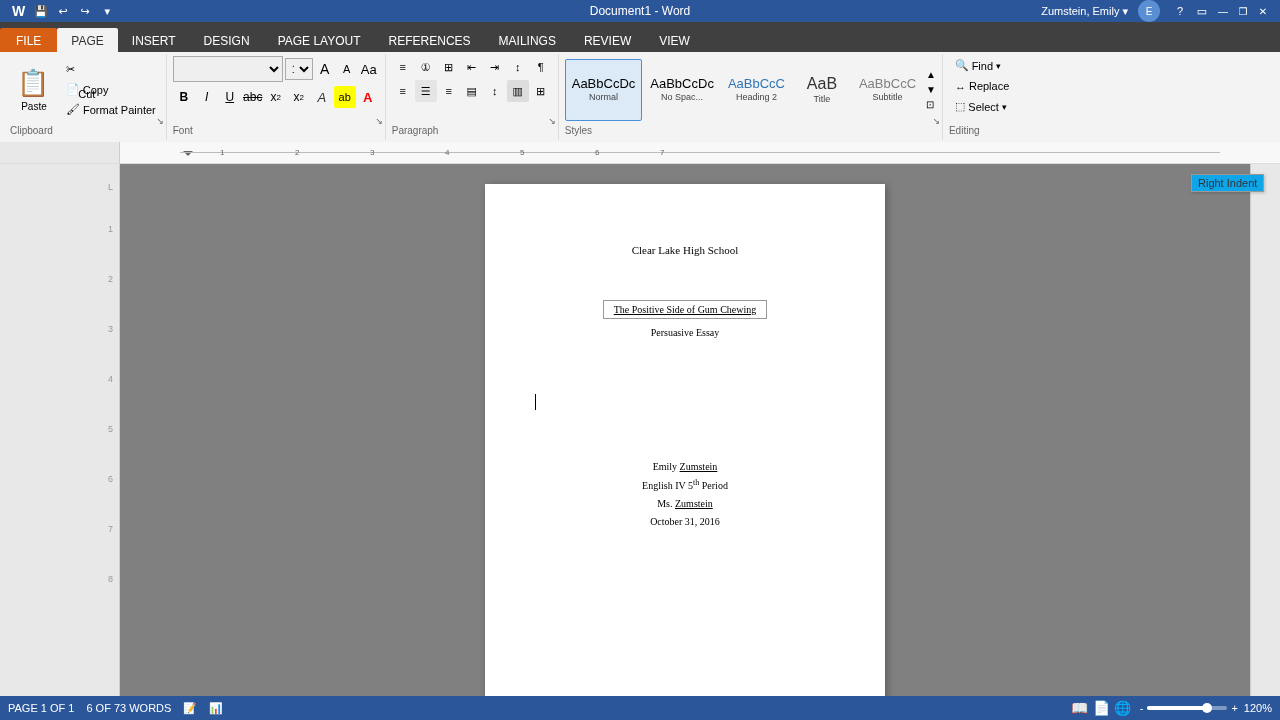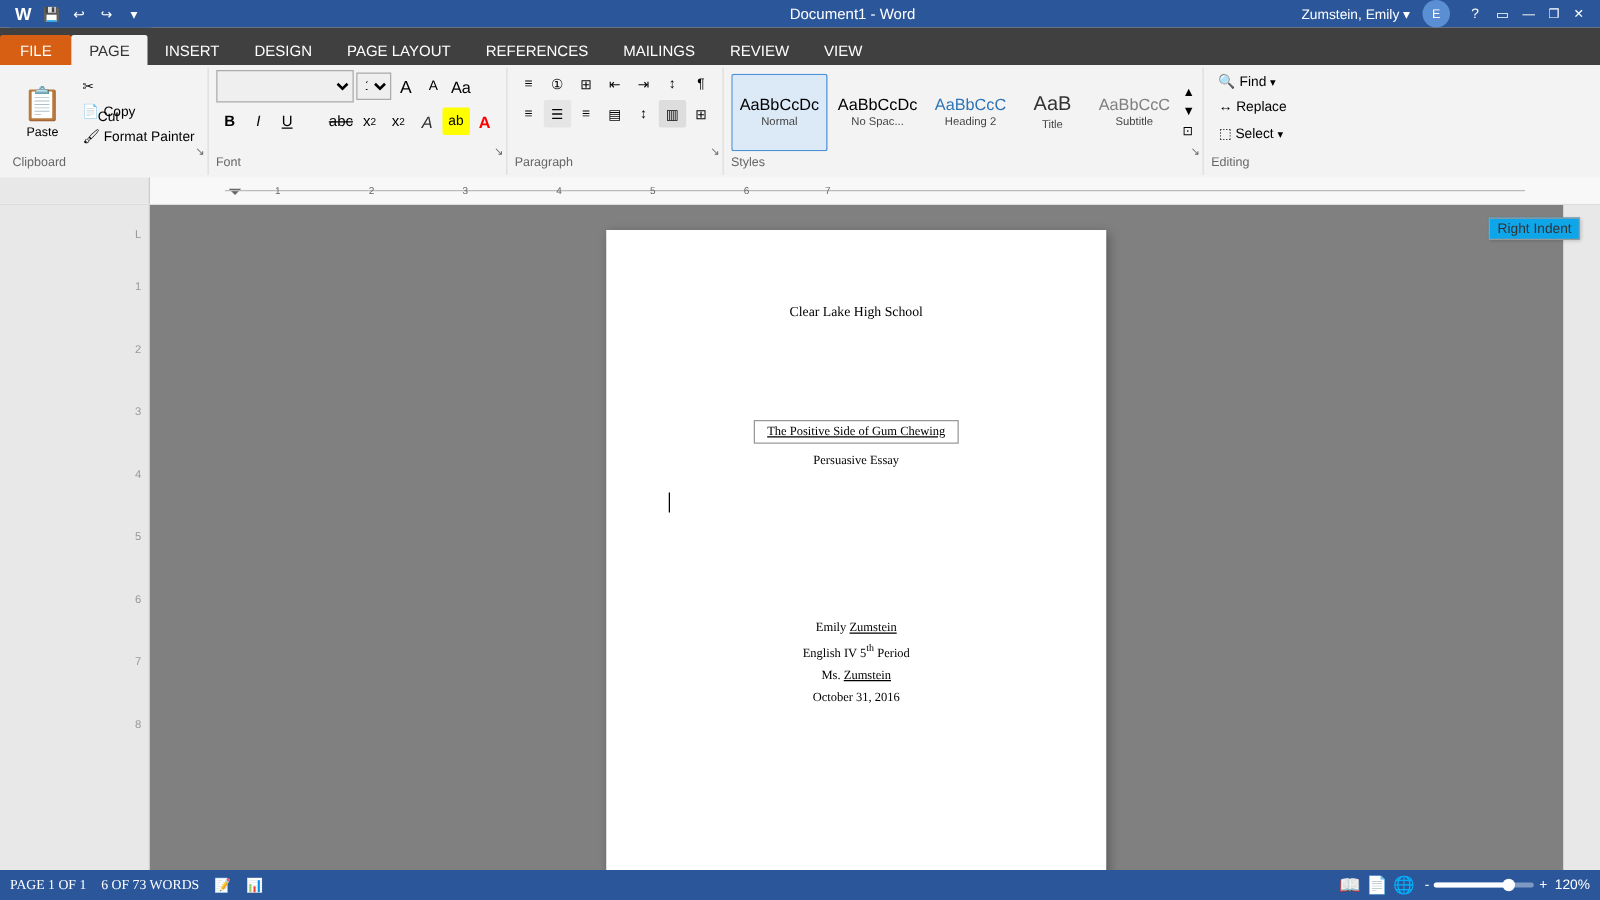--- a/index.html
+++ b/index.html
@@ -9,21 +9,21 @@
     #title-bar {
       height: 22px;
       background: #2b579a;
       display: flex;
       align-items: center;
       justify-content: space-between;
       padding: 0 8px;
       color: white;
       font-size: 11px;
     }
-    #title-bar-center { position: absolute; left: 50%; transform: translateX(-50%); color: white; font-size: 12px; margin-left: 42px; }
+    #title-bar-center { position: absolute; left: 50%; transform: translateX(-50%); color: white; font-size: 12px; }
     #title-bar-right { display: flex; align-items: center; gap: 2px; margin-left: auto; }
     .title-btn { width: 18px; height: 16px; display: flex; align-items: center; justify-content: center; cursor: pointer; font-size: 10px; }
 
     
     #quick-access { height: 22px; display: flex; align-items: center; gap: 2px; padding: 0 4px; background: #2b579a; }
     .qa-btn { width: 20px; height: 18px; display: flex; align-items: center; justify-content: center; cursor: pointer; color: white; font-size: 11px; border-radius: 2px; }
     #ribbon-tabs { height: 30px; display: flex; align-items: flex-end; background: #404040; }
     .ribbon-tab { padding: 6px 14px 4px; color: white; font-size: 12px; cursor: pointer; border-radius: 2px 2px 0 0; }
     .ribbon-tab.active { background: #f3f3f3; color: #333; font-weight: 500; }
     .ribbon-tab.file-tab { background: #d65f13; color: white; padding: 6px 16px 4px; }
@@ -85,32 +85,32 @@
       background: #0ea5e9;
       border: 1px solid #999;
       padding: 2px 6px;
       font-size: 11px;
       color: #333;
       white-space: nowrap;
       box-shadow: 1px 1px 3px rgba(0,0,0,0.2);
     }
 
     
-    .page-title { font-size: 11px; text-align: center; margin-bottom: 80px; font-family: 'Times New Roman', Times, serif; }
+    .page-title { font-size: 11px; text-align: center; margin-bottom: 44px; font-family: 'Times New Roman', Times, serif; }
     .essay-title-box { border: 1px solid #999; padding: 3px 10px; text-align: center; font-size: 10px; text-decoration: underline; margin-bottom: 8px; }
     .essay-subtitle { font-size: 10px; text-align: center; margin-bottom: 120px; }
     .author-info { text-align: center; font-size: 10px; line-height: 1.8; font-family: 'Times New Roman', Times, serif; }
     .author-name { text-decoration: underline; }
     .teacher-name { text-decoration: underline; }
 
     
     #status-bar { height: 24px; background: #2b579a; display: flex; align-items: center; justify-content: space-between; padding: 0 8px; color: white; font-size: 11px; }
     #status-left { display: flex; align-items: center; gap: 12px; }
     #status-right { display: flex; align-items: center; gap: 8px; }
-    .status-item { cursor: pointer; font-family: Liberation Serif, serif; }
+    .status-item { cursor: pointer; }
     .zoom-slider { display: flex; align-items: center; gap: 4px; }
     .zoom-bar { width: 80px; height: 4px; background: rgba(255,255,255,0.4); border-radius: 2px; position: relative; cursor: pointer; }
     .zoom-fill { height: 100%; width: 80%; background: white; border-radius: 2px; }
     .zoom-thumb { width: 10px; height: 10px; background: white; border-radius: 50%; position: absolute; top: -3px; left: 75%; transform: translateX(-50%); cursor: pointer; }
 
     
     #cursor { position: absolute; left: 50px; top: 210px; width: 1px; height: 16px; background: black; animation: blink 1s step-end infinite; }
     @keyframes blink { 0%, 100% { opacity: 1; } 50% { opacity: 0; } }
     .superscript { vertical-align: super; font-size: 8px; }
   </style>
@@ -188,21 +188,21 @@
           <option>12</option>
         </select>
         <div class="font-grow-btn" style="font-size:14px;">A</div>
         <div class="font-grow-btn" style="font-size:11px;">A</div>
         <div class="font-grow-btn" style="font-size:13px;">Aa</div>
       </div>
       <div class="font-format-row">
         <div class="fmt-btn bold">B</div>
         <div class="fmt-btn italic">I</div>
         <div class="fmt-btn underline">U</div>
-        <div class="fmt-btn" style="text-decoration:line-through;margin-left:20px;">abc</div>
+        <div class="fmt-btn" style="text-decoration:line-through;">abc</div>
         <div class="fmt-btn">x<sub style="font-size:8px;">2</sub></div>
         <div class="fmt-btn">x<sup style="font-size:8px;">2</sup></div>
         <div class="fmt-btn" style="font-style:italic;font-size:13px;color:#333;">A</div>
         <div class="fmt-btn" style="background:yellow;font-size:11px;">ab</div>
         <div class="fmt-btn" style="color:red;font-weight:bold;font-size:13px;">A</div>
       </div>
     </div>
     <div style="display:flex;align-items:center;width:100%;justify-content:space-between;">
       <span class="ribbon-group-label">Font</span>
       <span class="ribbon-group-expand">↘</span>

